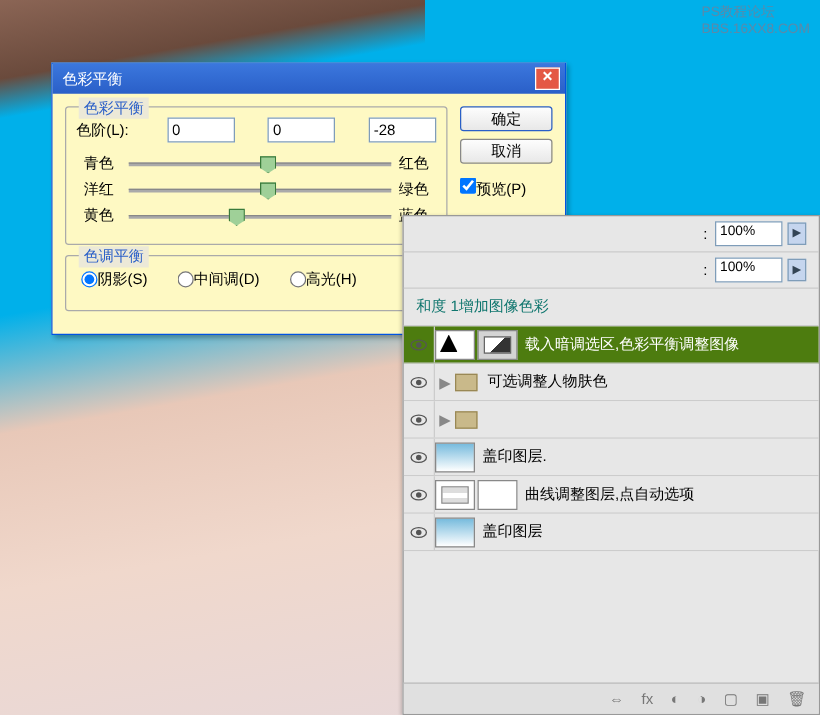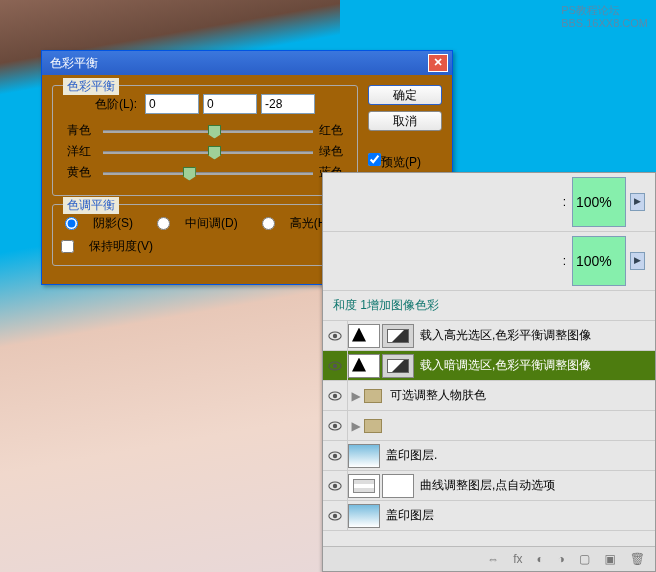--- a/index.html
+++ b/index.html
@@ -1,44 +1,44 @@
 <!DOCTYPE html>
 <html><head>
 <meta charset="utf-8">
 <style>
 body{margin:0;font-family:"Microsoft YaHei",SimSun,sans-serif;font-size:12px;background:#00b0ea;width:656px;height:572px;position:relative;overflow:hidden}
 .photo{position:absolute;left:0;top:0;width:340px;height:572px;background:linear-gradient(170deg,#8b6555 0%,#6a4a3c 10%,#00b0ea 15%,#00b0ea 40%,#e8c8b8 55%,#f0d8cc 75%,#e8d8d8 100%)}
 .watermark{position:absolute;right:8px;top:4px;color:#5a8aaa;font-size:11px;line-height:13px;text-align:left;font-family:Arial}
-.dialog{position:absolute;left:41px;top:50px;width:410px;background:#a16207;border:1px solid #0054e3;box-shadow:2px 2px 4px rgba(0,0,0,.3)}
+.dialog{position:absolute;left:41px;top:50px;width:410px;background:#fef9c3;border:1px solid #0054e3;box-shadow:2px 2px 4px rgba(0,0,0,.3)}
 .titlebar{height:24px;background:linear-gradient(#3b77dd,#2a5fc8);display:flex;align-items:center;padding:0 4px;color:#fff}
 .titlebar span{flex:1;padding-left:4px;font-size:12px}
 .closebtn{width:18px;height:16px;background:#e45845;border:1px solid #fff;text-align:center;line-height:14px;color:#fff;font-weight:bold;font-size:11px;cursor:pointer}
 .dlgbody{padding:10px;display:flex;gap:10px}
 .leftcol{flex:1}
 .fieldset{border:1px solid #aaa;border-radius:3px;padding:8px 8px 10px 8px;margin-bottom:8px;position:relative}
 .legend{position:absolute;top:-8px;left:10px;background:#ece9d8;padding:0 4px;color:#2a5fc8}
-.levelrow{display:flex;align-items:center;gap:4px;margin-bottom:8px;justify-content:center}
+.levelrow{display:flex;align-items:center;gap:4px;margin-bottom:8px;justify-content:space-between}
 .levelrow label{margin-right:4px}
 .numin{width:46px;height:16px;border:1px solid #7f9db9;text-align:left;padding:1px 3px;font-size:12px;background:#fff}
 .slrow{display:flex;align-items:center;margin:4px 0}
 .slrow .lab{width:30px;text-align:right;margin-right:6px}
 .slrow .track{flex:1;height:14px;position:relative;margin:0 6px}
 .slrow .line{position:absolute;left:0;right:0;top:6px;height:2px;background:#aaa;border-top:1px solid #888}
 .thumb{position:absolute;top:1px;width:11px;height:12px;background:#9fd098;border:1px solid #3a7a3a;clip-path:polygon(0 0,100% 0,100% 70%,50% 100%,0 70%)}
 .slrow .rt{width:30px}
 .radiorow{display:flex;gap:24px;align-items:center;margin:2px 0 6px 4px}
-.radiorow label,.chk label{display:flex;align-items:center;gap:15px}
+.radiorow label,.chk label{display:flex;align-items:center;gap:0}
 input[type=radio],input[type=checkbox]{margin:0}
 .btns{width:74px;display:flex;flex-direction:column;gap:6px}
 .btn{height:20px;border:1px solid #888;background:linear-gradient(#fdfdfd,#e8e8e8);border-radius:3px;cursor:pointer;font-size:12px}
 .btn.def{border:1px solid #2a5fc8}
-.prevchk{display:flex;align-items:flex-start;gap:4px;margin-top:16px}
+.prevchk{display:flex;align-items:flex-start;gap:4px;margin-top:5px}
 .layers{position:absolute;left:322px;top:172px;width:332px;height:398px;background:#e7e7e7;border:1px solid #999;box-shadow:-1px 1px 3px rgba(0,0,0,.2)}
 .opthdr{display:flex;justify-content:flex-end;align-items:center;padding:4px 10px;border-bottom:1px solid #ccc;gap:4px}
-.pct{width:46px;height:16px;border:1px solid #7f9db9;font-size:14px;padding:16px 3px;background:#86efac}
+.pct{width:46px;height:16px;border:1px solid #7f9db9;font-size:11px;padding:1px 3px;background:#ffffff}
 .arrow{width:13px;height:16px;background:#c5d5ee;border:1px solid #7f9db9;text-align:center;line-height:14px;font-size:9px;color:#345;cursor:pointer}
 .tabtxt{margin:6px 10px;color:#0f766e}
 .layerlist{overflow:auto;max-height:296px;border-top:1px solid #ccc}
 .layer{display:flex;align-items:center;height:29px;border-bottom:1px solid #ccc;background:#e7e7e7}
 .layer.sel{background:#4d7c0f;color:#fff}
 .eye{width:24px;text-align:center;border-right:1px solid #ccc;height:100%;display:flex;align-items:center;justify-content:center;cursor:pointer}
 .eye svg{width:14px;height:14px}
 .tri{width:16px;text-align:center;color:#888;cursor:pointer}
 .thumbb{width:30px;height:22px;border:1px solid #888;background:#fff;margin-right:2px;position:relative;flex-shrink:0}
 .thumbb.mask{background:#fff}
@@ -109,26 +109,20 @@
             </label>
           <label>
               <input type="radio" name="t" style="">
               <span>中间调(D)</span>
             </label>
           <label>
               <input type="radio" name="t" style="">
               <span>高光(H)</span>
             </label>
         </div>
-        <div class="chk">
-            <label>
-              <input type="checkbox" style="">
-              <span>保持明度(V)</span>
-            </label>
-          </div>
       </div>
     </div>
     <div class="btns">
       <button class="btn def">确定</button>
       <button class="btn">取消</button>
       <div class="prevchk">
           <label><input type="checkbox" checked="" style=""><span>预览(P)</span></label>
         </div>
     </div>
   </div>
@@ -140,31 +134,20 @@
     <div class="pct">100%</div>
     <div class="arrow">▶</div>
   </div>
   <div class="opthdr">
     <span style="margin-right:2px">:</span>
     <div class="pct">100%</div>
     <div class="arrow">▶</div>
   </div>
   <div class="tabtxt">和度 1增加图像色彩</div>
   <div class="layerlist" id="layerlist">
-      <div class="layer">
-        <div class="eye">
-          <svg viewBox="0 0 16 16">
-            <ellipse cx="8" cy="8" rx="7" ry="4.5" fill="none" stroke="#555" stroke-width="1.2"></ellipse>
-            <circle cx="8" cy="8" r="2.5" fill="#555"></circle>
-          </svg>
-        </div>
-        <div class="thumbb mask"></div>
-        <div class="thumbb adj"></div>
-        <div class="layname">载入高光选区,色彩平衡调整图像</div>
-      </div>
       <div class="layer sel">
         <div class="eye">
           <svg viewBox="0 0 16 16">
             <ellipse cx="8" cy="8" rx="7" ry="4.5" fill="none" stroke="#555" stroke-width="1.2"></ellipse>
             <circle cx="8" cy="8" r="2.5" fill="#555"></circle>
           </svg>
         </div>
         <div class="thumbb mask"></div>
         <div class="thumbb adj"></div>
         <div class="layname">载入暗调选区,色彩平衡调整图像</div>

